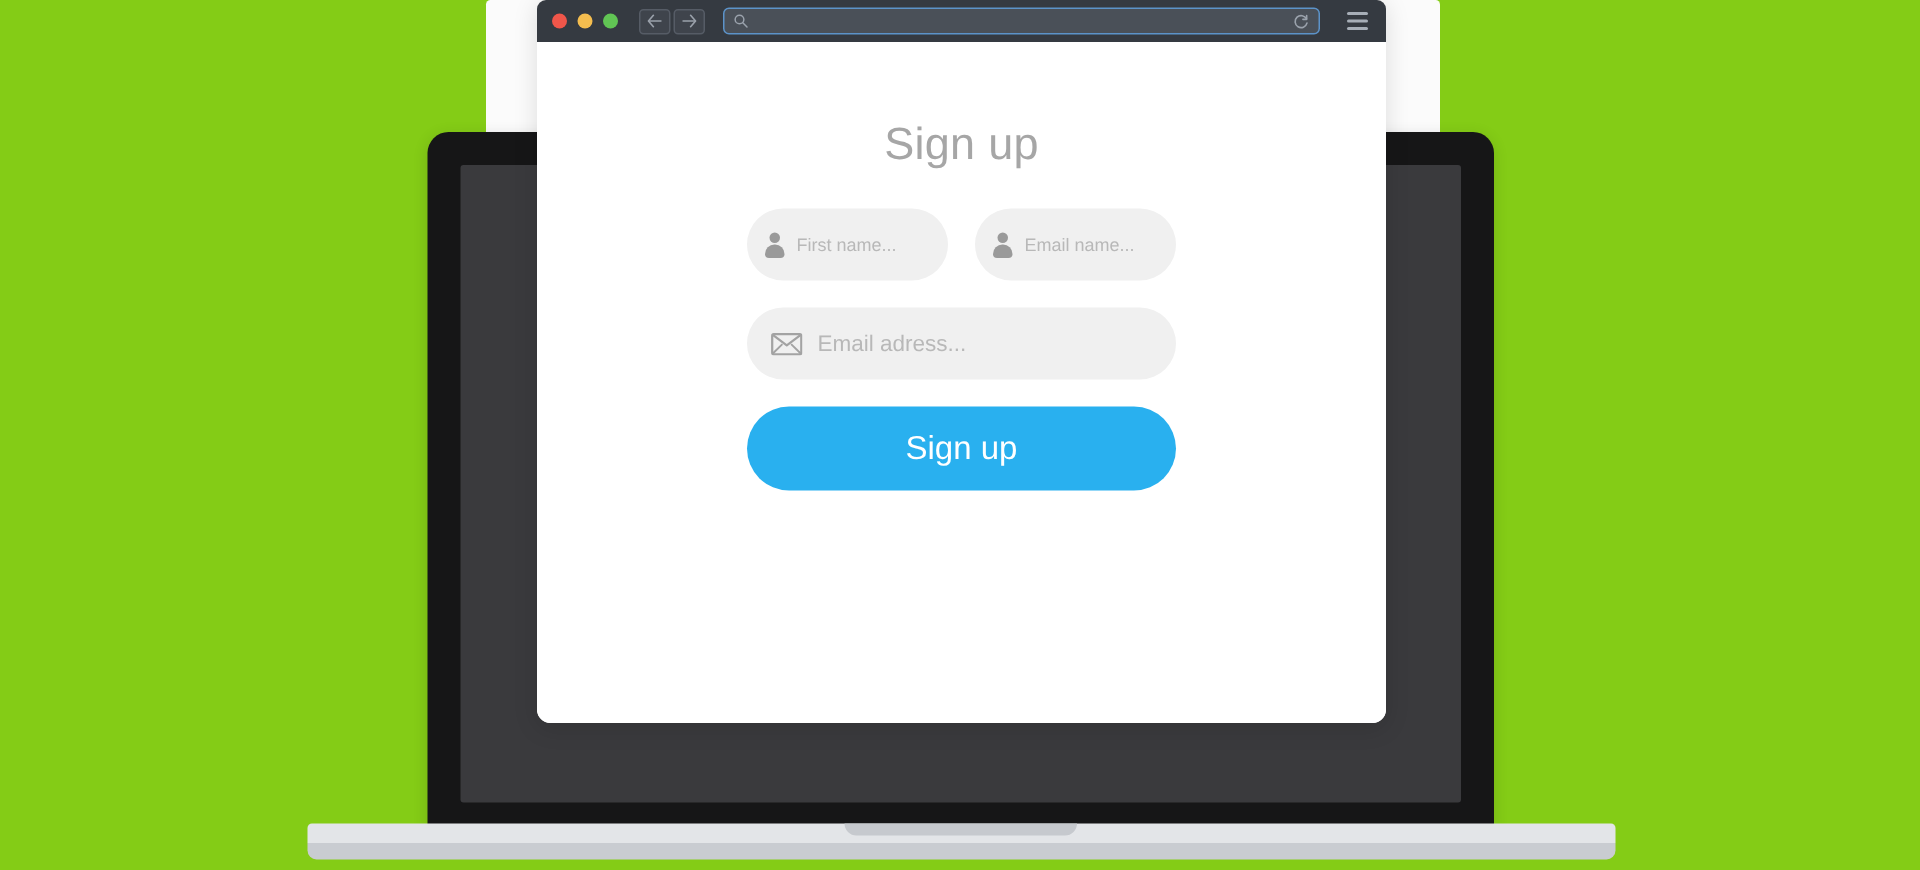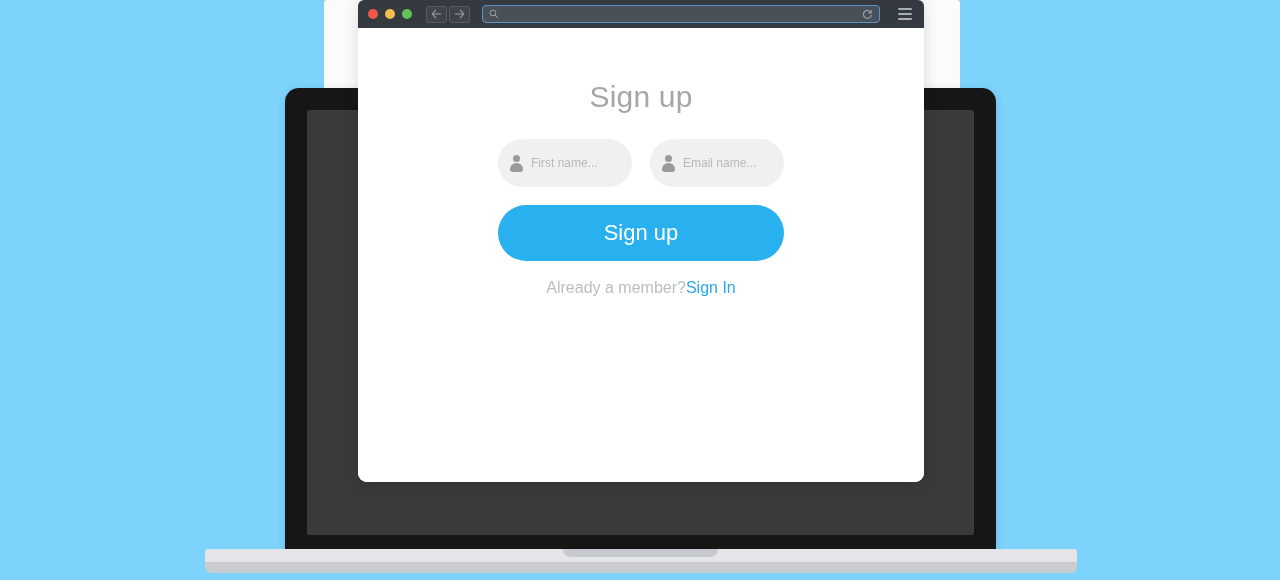--- a/index.html
+++ b/index.html
@@ -9,21 +9,21 @@
     height: 580px;
     overflow: hidden;
     background: #ffffff;
     font-family: "Liberation Sans", sans-serif;
   }
 
   #stage {
     position: relative;
     width: 1280px;
     height: 580px;
-    background: #7dd3fc;
+    background: #84cc16;
   }
 
   
   .laptop-lid {
     position: absolute;
     left: 285px;
     top: 88px;
     width: 711px;
     height: 468px;
     background: #161617;
@@ -342,25 +342,32 @@
           <div class="field half">
             <span class="field-icon icon-person">
               <span class="head"></span>
                 <span class="body"></span>
             </span>
             <span class="field-text">Email name...</span>
           </div>
 
         </div>
 
+        <div class="field full">
+          <span class="field-icon icon-envelope">
+            <svg width="21" height="15" viewBox="0 0 21 15">
+              <rect x="0.8" y="0.8" width="19.4" height="13.4" rx="1" fill="none" stroke="#a3a3a3" stroke-width="1.5"></rect>
+              <path d="M1.2 1.3 L10.5 8.3 L19.8 1.3" fill="none" stroke="#a3a3a3" stroke-width="1.5" stroke-linejoin="round"></path>
+              <path d="M1.2 13.7 L7.6 7.4" fill="none" stroke="#a3a3a3" stroke-width="1.3"></path>
+              <path d="M19.8 13.7 L13.4 7.4" fill="none" stroke="#a3a3a3" stroke-width="1.3"></path>
+            </svg>
+          </span>
+          <span class="field-text">Email adress...</span>
+        </div>
 
 
         <button class="signup-button">Sign up</button>
 
-        <div class="footer-line">
-          <span class="footer-text">Already a member?</span>
-          <a class="footer-link">Sign In</a>
-        </div>
 
       </div>
     </div>
   </div>
 </div>
 
 </body></html>

